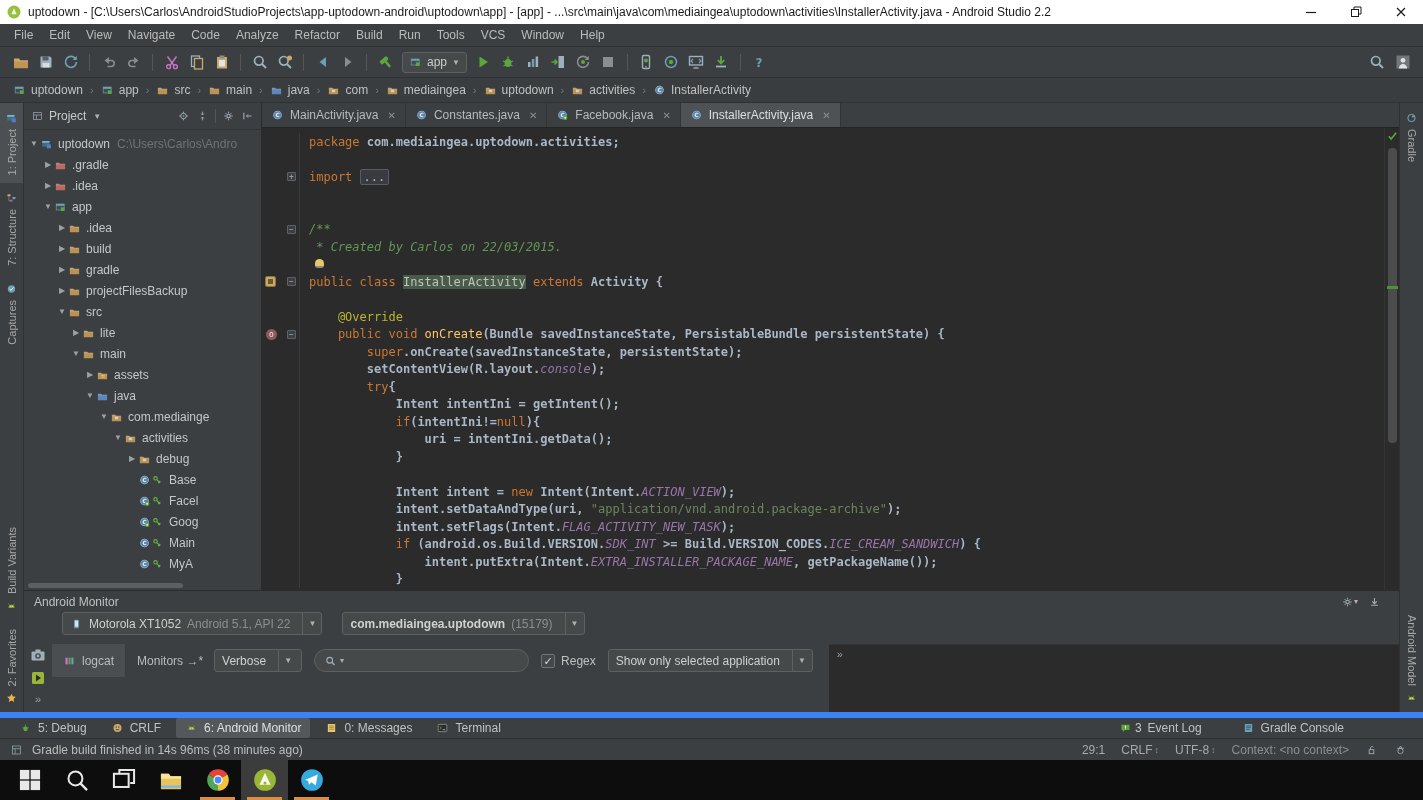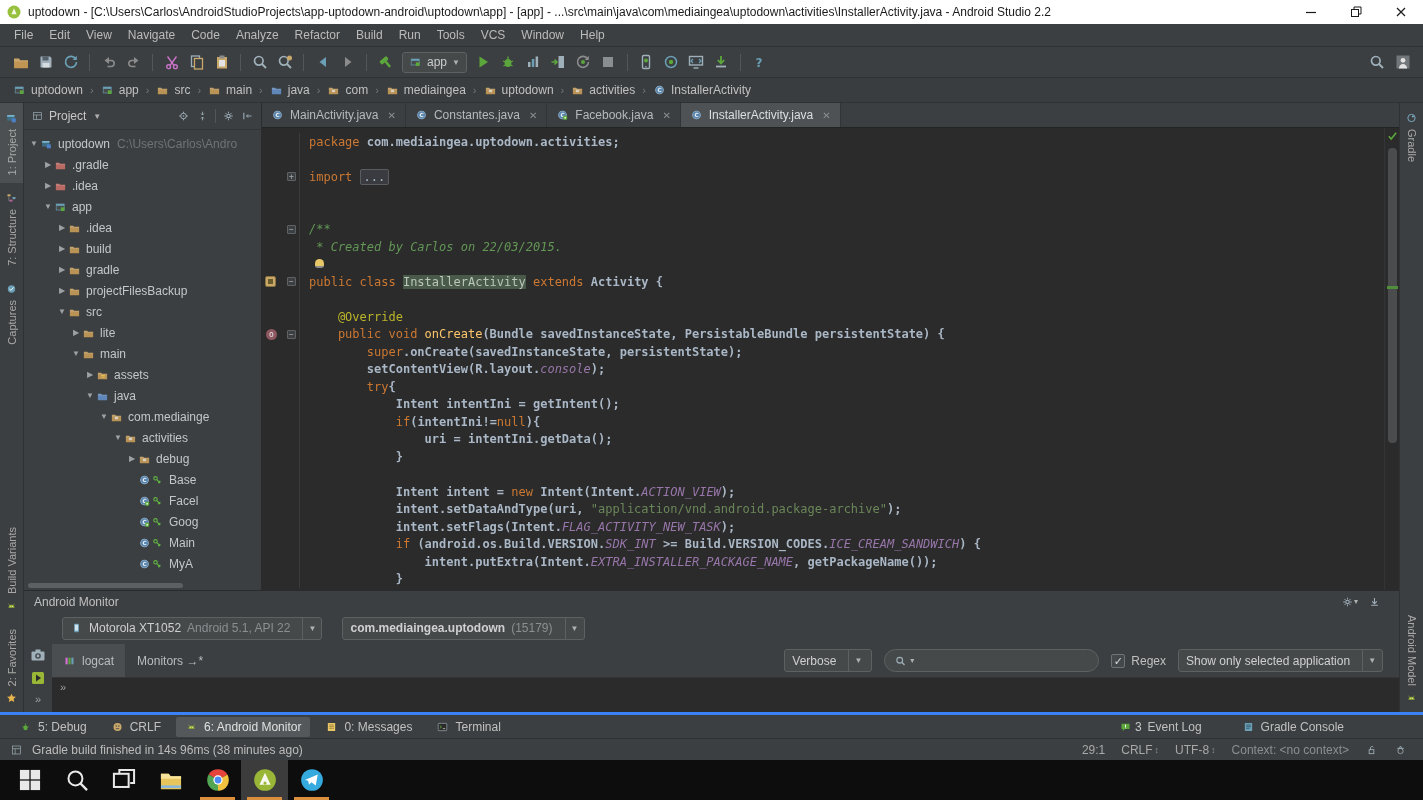--- a/index.html
+++ b/index.html
@@ -84,40 +84,40 @@
   .tok-b { display:inline-block; width:9px; height:9px; margin-left:6px; background:#e8c766; border-radius:50% 50% 30% 30%; border-bottom:2px solid #8c8c8c; }
   .vscroll { width:15px; flex:none; position:relative; border-left:1px solid #333537; }
   .vs-check { position:absolute; top:1px; left:1px; }
   .vs-thumb { position:absolute; top:20px; left:3px; width:9px; height:295px; background:#55585a; border-radius:4px; opacity:.75; }
   .vs-mark { position:absolute; top:158px; left:2px; width:11px; height:3px; background:#4f8f3c; }
 
   
   .monitor { height:122px; background:#3c3f41; border-top:1px solid #292b2d; display:flex; flex-direction:column; }
   .mon-header { height:21px; display:flex; align-items:center; padding:0 10px; color:#c0c0c0; }
   .mon-header-icons { margin-left:auto; display:flex; align-items:center; gap:10px; padding-right:8px; }
-  .mon-toolbar { height:32px; display:flex; align-items:center; gap:20px; padding-left:38px; }
+  .mon-toolbar { height:32px; display:flex; align-items:flex-start; gap:20px; padding-left:38px; }
   .dd { height:23px; background:#45494a; border:1px solid #5e6162; border-radius:3px; display:flex; align-items:center; padding-left:7px; gap:6px; }
   .dd .dd-label { color:#d0d0d0; white-space:nowrap; }
   .dd .dd-dim { color:#8b8f92; white-space:nowrap; }
   .dd-arrow { width:19px; align-self:stretch; border-left:1px solid #5e6162; display:flex; align-items:center; justify-content:center; margin-left:6px; }
   .mon-body { flex:1; display:flex; min-height:0; }
   .mon-left { width:28px; flex:none; display:flex; flex-direction:column; align-items:center; gap:7px; padding-top:3px; }
   .mon-chev { color:#9da1a4; font-size:11px; }
-  .mon-right { flex:1; display:flex; flex-direction:column; min-width:0; }
+  .mon-right { flex:1; display:flex; flex-direction:row; min-width:0; }
   .mon-tabsrow { height:33px; display:flex; align-items:center; }
   .mon-tab { height:100%; display:flex; align-items:center; gap:6px; padding:0 11px; color:#b8bcbf; }
   .mon-tab.active { background:#4a4e50; border-right:1px solid #3a3d3f; }
   .mon-controls { margin-left:auto; display:flex; align-items:center; gap:12px; padding-right:16px; }
   .searchbox { width:215px; height:23px; border:1px solid #5e6162; border-radius:12px; background:#45494a; display:flex; align-items:center; padding:0 9px; gap:3px; }
   .checkbox-wrap { display:flex; align-items:center; gap:6px; color:#c0c0c0; }
   .checkbox { width:14px; height:14px; background:#43494a; border:1px solid #707375; border-radius:2px; color:#d8d8d8; font-size:11px; line-height:12px; text-align:center; }
   .mon-content { flex:1; background:#2b2b2b; border-top:1px solid #333537; color:#9da1a4; padding:2px 8px; }
 
   
-  .bottombar { height:26px; background:#3c3f41; border-top:3px solid #3b82f6; display:flex; align-items:center; padding:0 10px; gap:6px; }
+  .bottombar { height:26px; background:#3c3f41; border-top:6px solid #3b82f6; display:flex; align-items:center; padding:0 10px; gap:6px; }
   .bb-item { display:flex; align-items:center; gap:6px; padding:3px 9px; border-radius:2px; color:#c0c0c0; white-space:nowrap; }
   .bb-item.active { background:#54585a; color:#e0e0e0; }
   .bb-right { margin-left:auto; display:flex; align-items:center; gap:22px; padding-right:60px; }
   .bb-badge { color:#c8c8c8; margin-left:-3px; }
 
   
   .statusbar { height:22px; background:#3c3f41; border-top:1px solid #2e3032; display:flex; align-items:center; padding:0 10px; gap:9px; color:#bcbcbc; }
   .sb-right { margin-left:auto; display:flex; align-items:center; gap:16px; color:#a8a8a8; padding-right:6px; }
   .sb-updown { font-size:9px; color:#8b8f92; }
   .sb-item { display:flex; align-items:center; gap:2px; }

